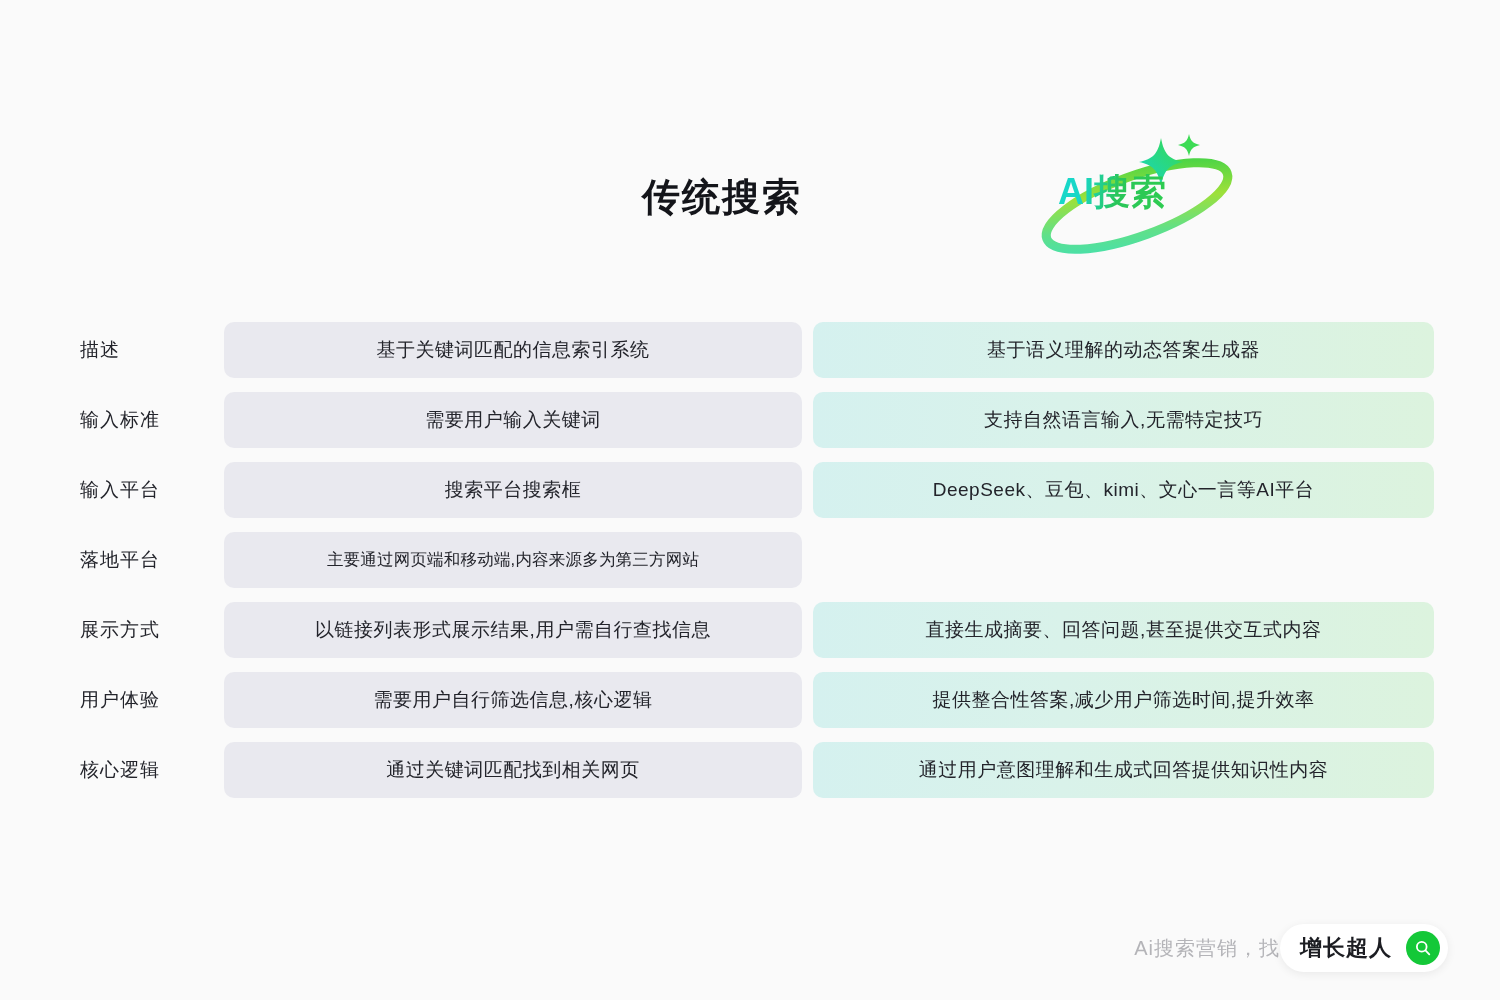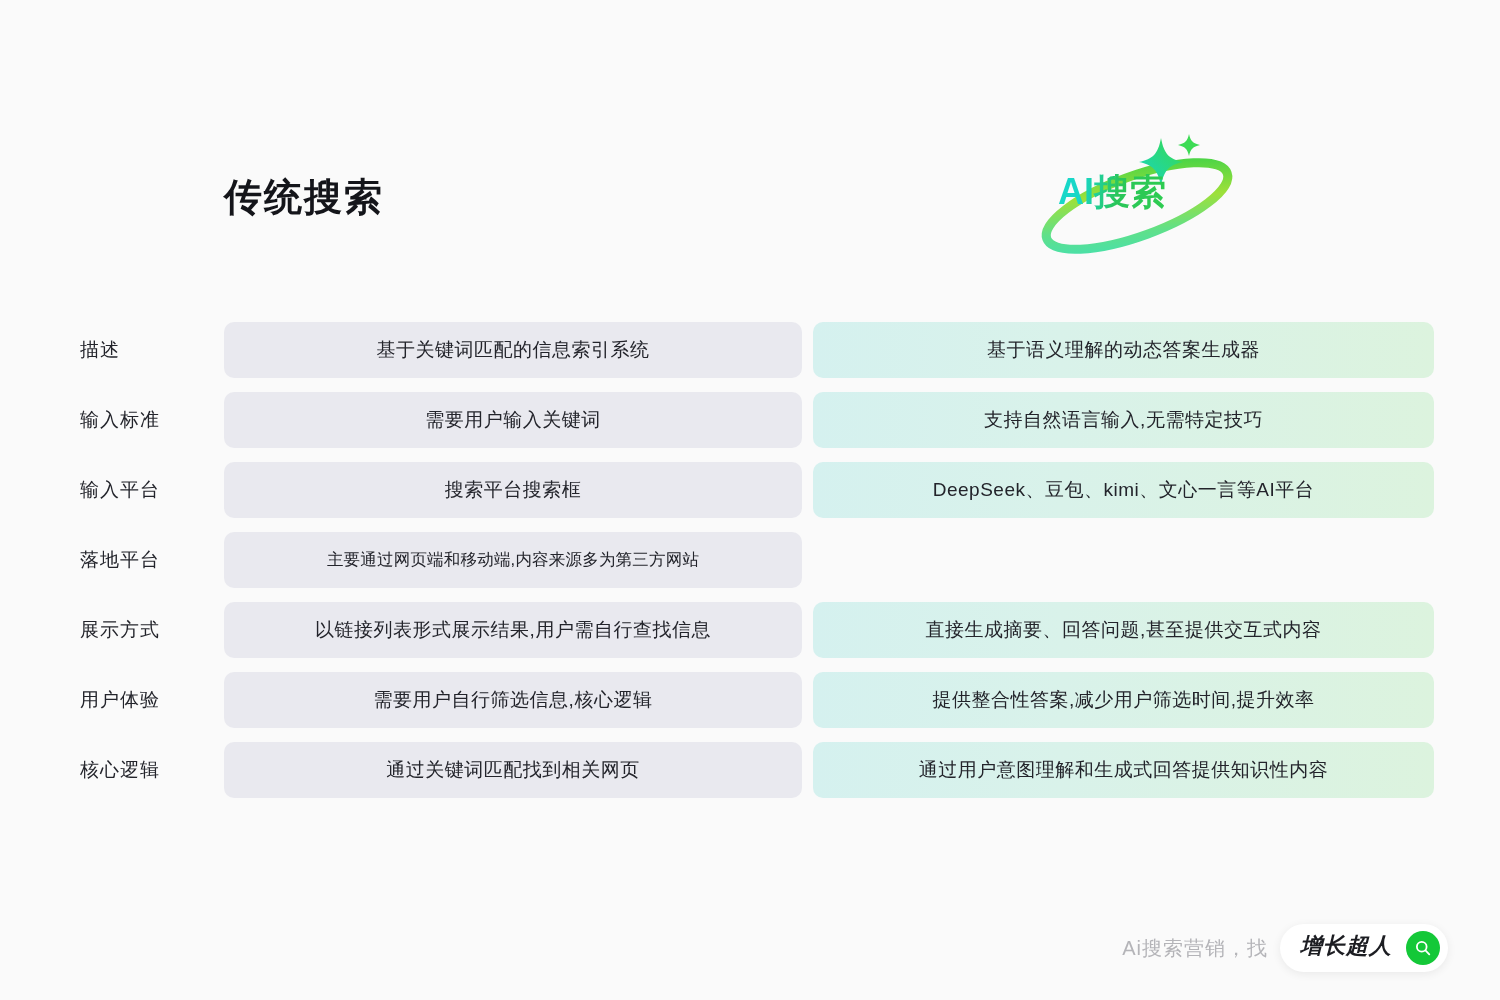--- a/index.html
+++ b/index.html
@@ -24,21 +24,21 @@
     left: 0;
     width: 1500px;
     height: 300px;
   }
 
   .heading-left {
     position: absolute;
     left: 224px;
     top: 172px;
     width: 578px;
-    text-align: left;
+    text-align: right;
     font-size: 38px;
     font-weight: 700;
     color: #14151a;
     letter-spacing: 2px;
   }
 
   
   .logo-wrap {
     position: absolute;
     left: 1030px;
@@ -125,37 +125,36 @@
 
   .cell.compact { font-size: 16.5px; letter-spacing: 0.2px; }
 
   
   .footer {
     position: absolute;
     right: 52px;
     bottom: 28px;
     display: flex;
     align-items: center;
-    gap: 12px;
+    gap: 0;
   }
   .footer-tagline {
     font-size: 20px;
     color: #b4b4b8;
     letter-spacing: 1px;
     white-space: nowrap;
   }
   .brand-pill {
     display: flex;
-    align-items: flex-start;
+    align-items: center;
     gap: 14px;
     background: #ffffff;
     border-radius: 999px;
     padding: 7px 8px 7px 20px;
     box-shadow: 0 2px 10px rgba(0,0,0,0.07);
-    font-style: italic;
   }
   .brand-name {
     font-size: 22px;
     font-weight: 700;
     color: #1c1d22;
     letter-spacing: 1px;
     white-space: nowrap;
   }
   .brand-search-btn {
     width: 34px;

